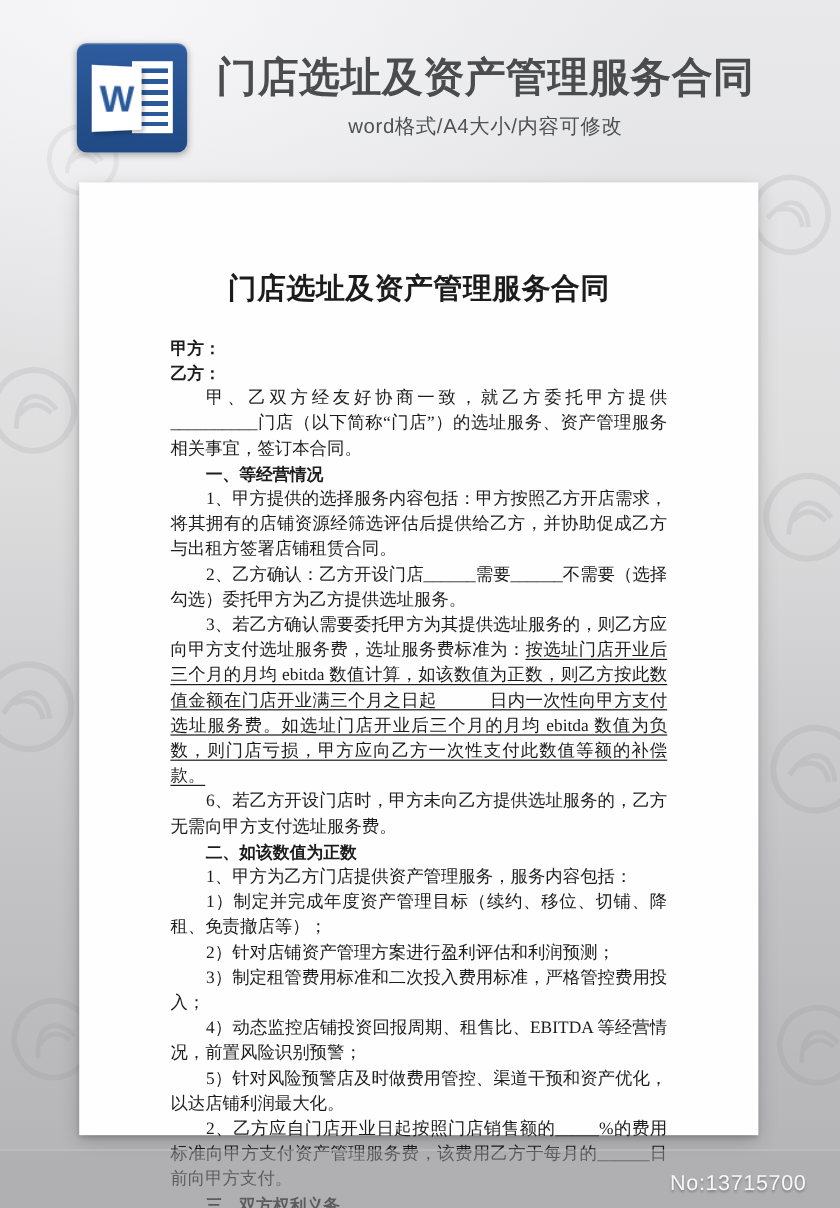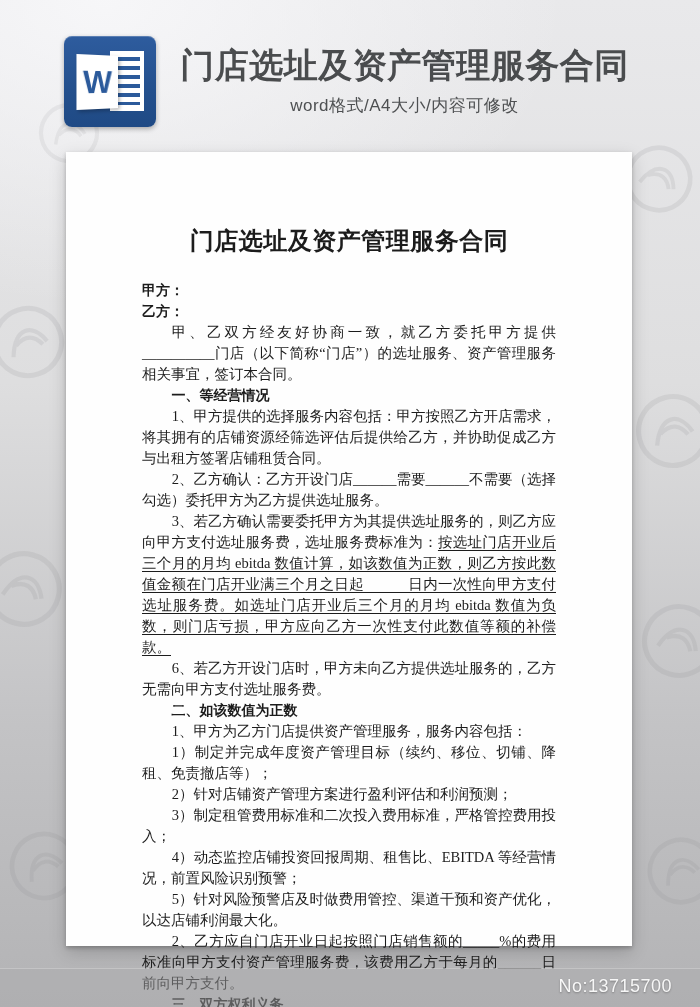--- a/index.html
+++ b/index.html
@@ -101,21 +101,21 @@
   }
   .pager {
     position: absolute; left: 0; right: 0; bottom: 34px;
     text-align: center;
     font-family: "Liberation Sans", "DejaVu Sans", sans-serif;
     font-size: 17px; color: #858585; letter-spacing: 1px;
   }
 
   
   .bottom-bar {
-    position: absolute; left: 0; right: 0; bottom: 0; height: 39px; z-index: 4;
+    position: absolute; left: 0; right: 0; bottom: 0; height: 49px; z-index: 4;
     background: rgba(170,170,173,0.45);
     border-top: 1px solid rgba(255,255,255,0.25);
     padding-left: 24px;
   }
   .serial {
     position: absolute; right: 28px; bottom: 10px;
     font-size: 18px; color: #f7f7f7;
     text-shadow: 0 1px 2px rgba(0,0,0,0.30);
     letter-spacing: 0.5px;
   }

